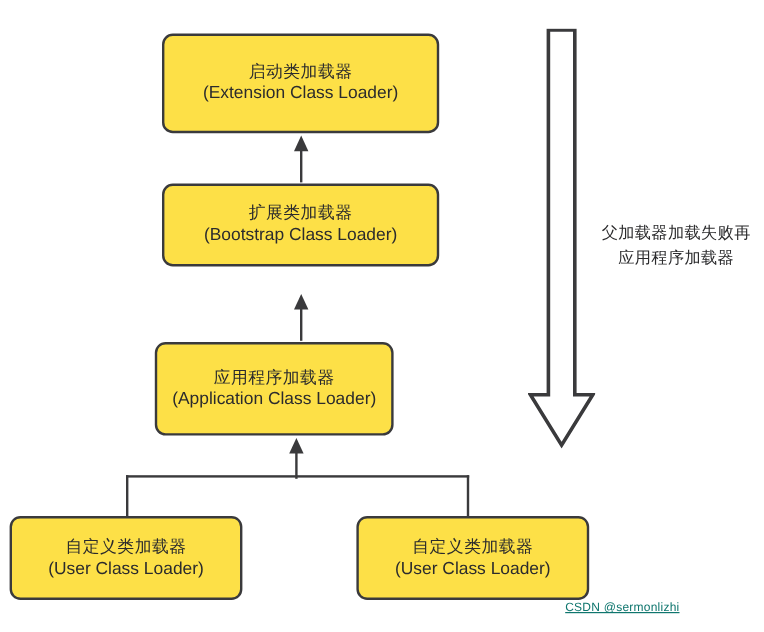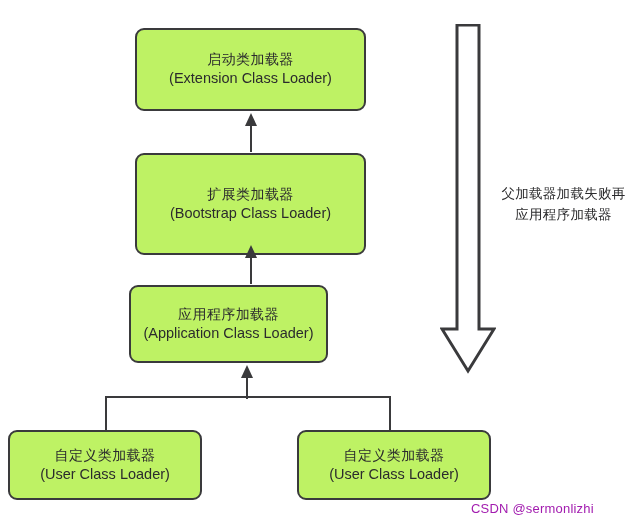--- a/index.html
+++ b/index.html
@@ -15,41 +15,41 @@
     overflow: hidden;
     font-family: "Liberation Sans", "DejaVu Sans", sans-serif;
   }
 
   
   .node {
     position: absolute;
     box-sizing: border-box;
     border: 2px solid #3a3a3c;
     border-radius: 9px;
-    background: #bef264;
+    background: #fde047;
     display: flex;
     flex-direction: column;
     align-items: center;
     justify-content: center;
     text-align: center;
     color: #2b2b2d;
     line-height: 1.34;
   }
   .node .cn {
     font-size: 14px;
     letter-spacing: 0.4px;
     white-space: nowrap;
   }
   .node .en {
     font-size: 14.5px;
     white-space: nowrap;
   }
 
   #node-bootstrap   { left: 135px; top: 28px;  width: 231px; height: 83px; }
-  #node-extension   { left: 135px; top: 153px; width: 231px; height: 102px; }
+  #node-extension   { left: 135px; top: 153px; width: 231px; height: 69px; }
   #node-application { left: 129px; top: 285px; width: 199px; height: 78px; }
   #node-user-left   { left: 8px;   top: 430px; width: 194px; height: 70px; }
   #node-user-right  { left: 297px; top: 430px; width: 194px; height: 70px; }
 
   
   .connector {
     position: absolute;
   }
   .connector .shaft {
     position: absolute;
@@ -119,24 +119,25 @@
     letter-spacing: 0.3px;
     margin-top: 26px;
   }
   #arrow-annotation div { white-space: nowrap; }
 
   
   #watermark {
     position: absolute;
     left: 471px;
     top: 501px;
-    font-size: 13px;
-    color: #a21caf;
+    font-size: 10px;
+    color: #0f766e;
     white-space: nowrap;
     letter-spacing: 0.2px;
+    text-decoration: underline;
   }
 </style>
 </head>
 <body>
 
 <div id="canvas">
 
   <div class="node" id="node-bootstrap">
     <div class="cn">启动类加载器</div>
     <div class="en">(Extension Class Loader)</div>

